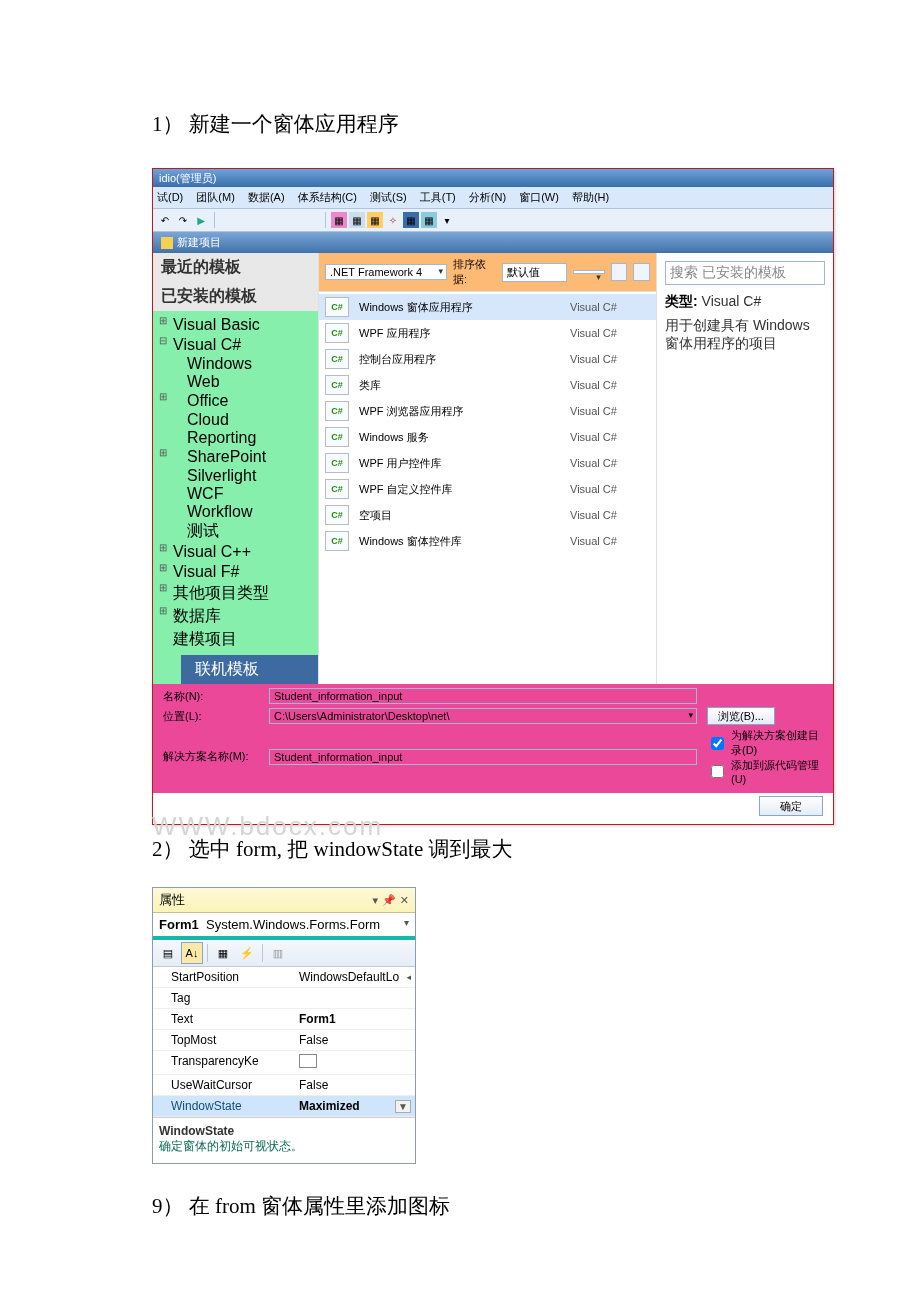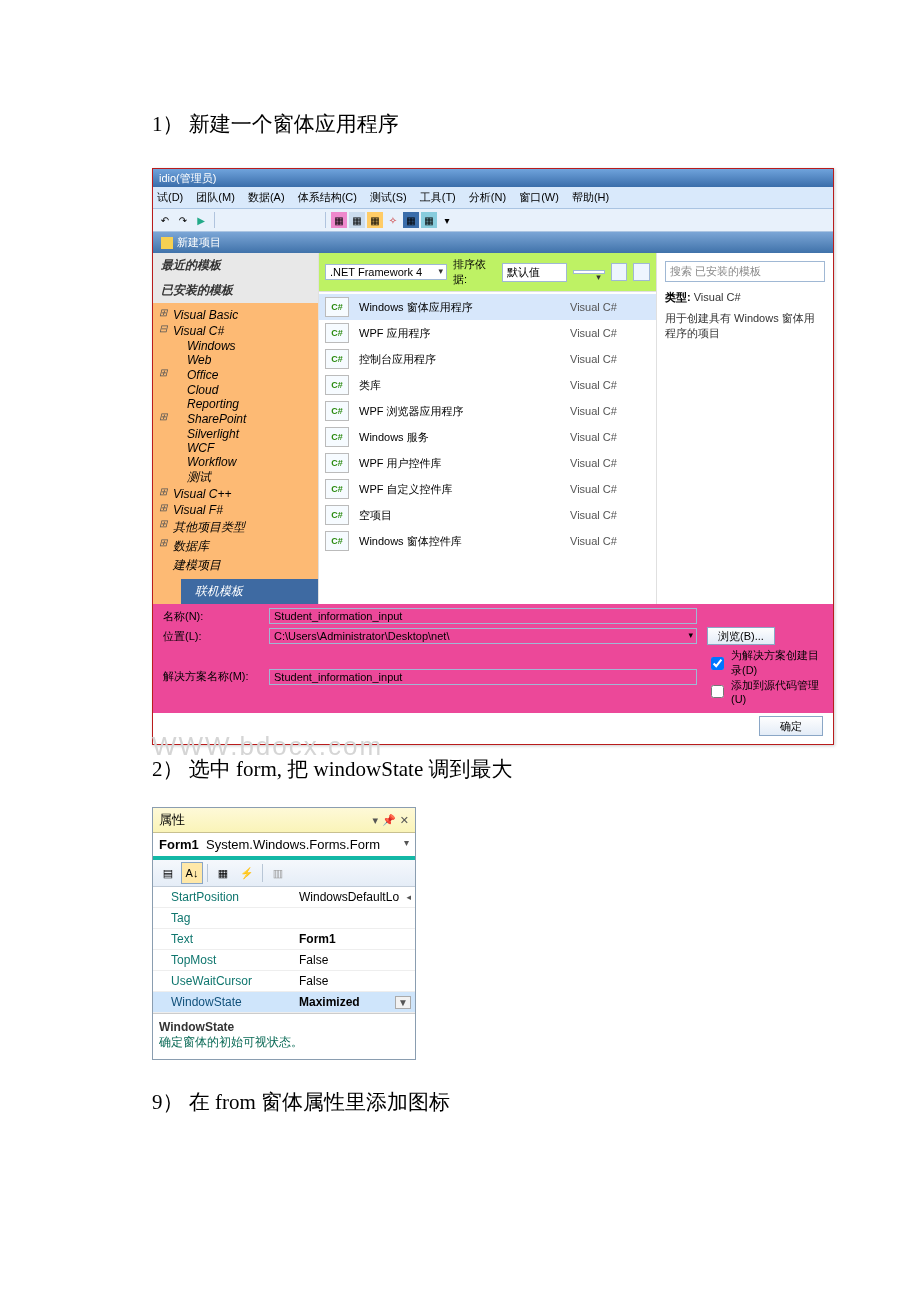--- a/index.html
+++ b/index.html
@@ -61,32 +61,32 @@
     width: 14px; height: 14px; display:inline-flex;
     align-items:center; justify-content:center; font-size:10px;
     border:1px solid transparent;
   }
   .vs-griptab {
     background: linear-gradient(#7ba6d6, #4072aa);
     color:#fff; padding:3px 8px; font-size:11px;
     display:flex; align-items:center; gap:4px;
   }
   .vs-body { display:flex; background:#fff; }
-  .vs-leftcol { width: 165px; background:#fdba74; border-right:1px solid #e0e0e0; font-size:12px;font-style:italic; }
+  .vs-leftcol { width: 165px; background:#86efac; border-right:1px solid #e0e0e0; font-size:16px; }
   .vs-midcol { flex:1; background:#fff; }
-  .vs-rightcol { width: 160px; background:#fff; border-left:1px solid #e0e0e0; padding:8px; font-size:11px; }
+  .vs-rightcol { width: 160px; background:#fff; border-left:1px solid #e0e0e0; padding:8px; font-size:14px; }
   .vs-left-hdr { background:#e8e8e8; padding:4px 8px; font-weight:bold; color:#333; }
   .vs-tree { padding: 4px 0 4px 6px; }
   .vs-tree-item { padding:1px 0 1px 14px; position:relative; color:#000; }
   .vs-tree-item.expand::before { content:"⊞"; position:absolute; left:0; top:0; font-size:10px; color:#555; }
   .vs-tree-item.collapse::before { content:"⊟"; position:absolute; left:0; top:0; font-size:10px; color:#555; }
   .vs-tree-sub { padding-left: 28px; }
   .vs-left-ftr { background:#3e6aa2; color:#fff; padding:4px 14px;margin-left:28px; }
   .vs-mid-toolbar {
-    background:#bef264; border-bottom:1px solid #e0e0e0;
+    background:#fdba74; border-bottom:1px solid #e0e0e0;
     padding:4px 6px; display:flex; align-items:center; gap:6px; font-size:11px;
   }
   .combo {
     border:1px solid #a0b8d4; background:#fff; padding:1px 16px 1px 4px;
     position:relative; display:inline-block; min-width:100px;
   }
   .combo::after { content:"▾"; position:absolute; right:3px; top:1px; font-size:9px; color:#333; }
   .sort-input {
     border:1px solid #a0b8d4; background:#fff; padding:1px 4px; width:60px;
   }
@@ -149,21 +149,21 @@
     width:20px; height:20px; border:1px solid transparent;
     display:flex; align-items:center; justify-content:center;
     font-size:11px;
   }
   .pt-btn.pressed { border:1px solid #8aa6c6; background:#ffe8a8; }
   .pt-lightning { color:#e6a817; }
   .props-grid { }
   .prop-row { display:flex; border-bottom:1px solid #eee; }
   .prop-row.selected { background:#cfe5fb; }
   .prop-row.selected .prop-name { color:#10507a; }
-  .prop-name { width:120px; padding:3px 4px 3px 18px; color:#0f766e; }
+  .prop-name { width:120px; padding:3px 4px 3px 18px; color:#000000; }
   .prop-val { flex:1; padding:3px 4px; color:#000; display:flex; align-items:center; justify-content:space-between; }
   .prop-val .dd { font-size:10px; color:#555; border:1px solid #aaa; padding:0 2px; background:#f2f2f2; }
   .prop-val.bold { font-weight:bold; }
   .small-arrow { font-size:9px; color:#555; margin-left:4px; }
   .prop-trans-box { width:16px; height:12px; border:1px solid #888; background:#fff; display:inline-block; }
   .props-desc { border-top:1px solid #ccc; padding:6px 6px 8px 6px; }
   .props-desc-title { font-weight:bold; color:#333; }
   .props-desc-text { color:#0a6a56; font-size:12px; }
 
   .step-2, .step-3 { font-size:21px; font-family:SimSun,serif; margin:10px 0 24px 0; }
@@ -408,20 +408,26 @@
             <span>Form1</span>
           </div>
         </div>
         <div class="prop-row">
           <div class="prop-name">TopMost</div>
           <div class="prop-val">
             <span>False</span>
           </div>
         </div>
         <div class="prop-row">
+          <div class="prop-name">TransparencyKe</div>
+          <div class="prop-val">
+            <span><span class="prop-trans-box"></span> </span>
+          </div>
+        </div>
+        <div class="prop-row">
           <div class="prop-name">UseWaitCursor</div>
           <div class="prop-val">
             <span>False</span>
           </div>
         </div>
         <div class="prop-row selected">
           <div class="prop-name">WindowState</div>
           <div class="prop-val bold">
             <span>Maximized</span>
             <span class="dd">▼</span>

